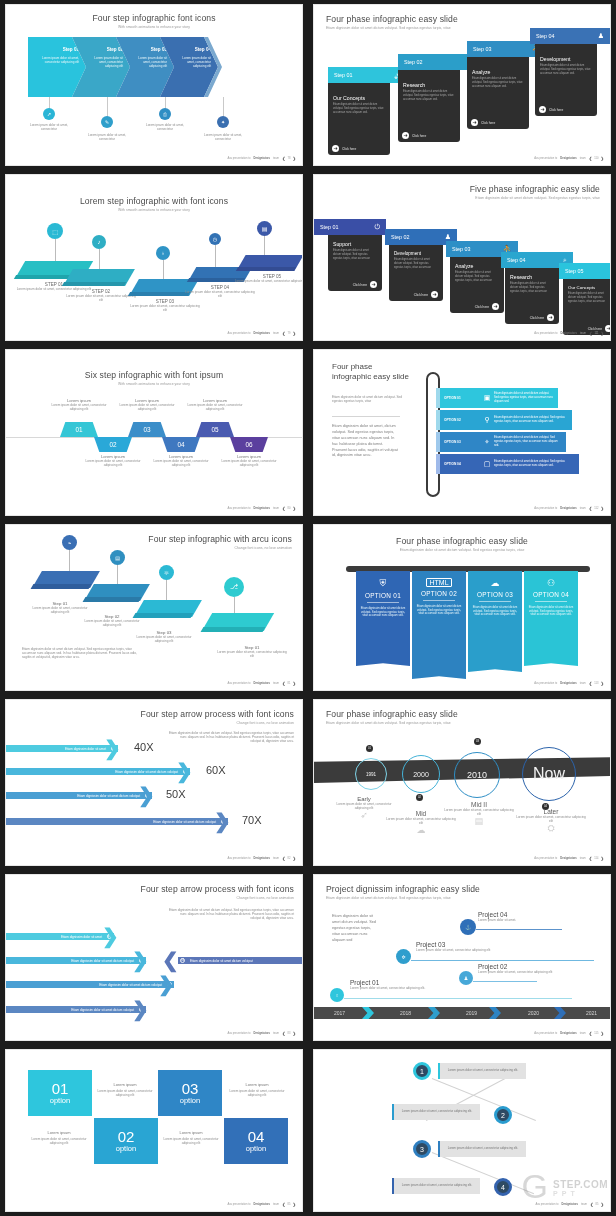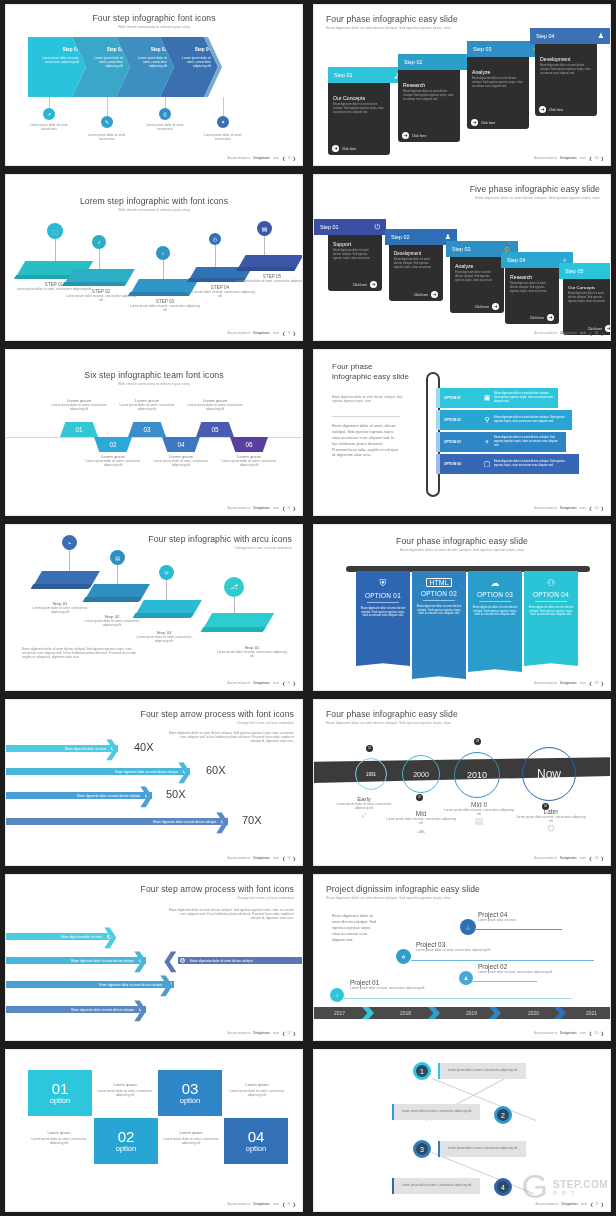--- a/index.html
+++ b/index.html
@@ -388,21 +388,21 @@
       <span class="ftxt">Ava presentation to </span>
       <span class="ftxt fb">Designtutors</span>
       <span class="ftxt">team</span>
       <span class="nav">❮<span class="pg">111</span>❯</span>
     </div>
   </div>
     </div>
 
   <div class="cell">
   <div class="slide">
-    <div class="ttl ctr" style="position:absolute;left:0;right:0;top:20px;">Six step infographic team font icons</div>
+    <div class="ttl ctr" style="position:absolute;left:0;right:0;top:20px;">Six step infographic with font ipsum</div>
     <div class="sub ctr" style="position:absolute;left:0;right:0;top:32px;">With smooth animations to enhance your story</div>
     <div class="hexline" style="top:87px"></div>
     <div class="hex" style="left:54px;top:72px;width:38px;height:15px;background:#35c6d6">
           <span>01</span>
         </div>
     <div class="hex dn" style="left:88px;top:87px;width:38px;height:15px;background:#2aa8d8">
           <span>02</span>
         </div>
     <div class="hex" style="left:122px;top:72px;width:38px;height:15px;background:#3b8ec9">
           <span>03</span>
@@ -662,21 +662,21 @@
         </div>
     <div style="position:absolute;left:130px;top:101px;width:70px">
       <div class="ctr" style="font-size:6.5px;color:#5a5a5a">Mid II</div>
       <div class="tiny ctr">Lorem ipsum dolor sit amet, consectetur adipiscing elit</div>
       <div class="ctr" style="font-size:9px;color:#cfcfcf">▤</div>
         </div>
 
     <div class="badge" style="left:228px;top:103px">
           <span>04</span>
         </div>
-    <div class="yr" style="left:208px;top:47px;width:54px;height:54px;border:1.8px solid #2b63ab;font-size:12px">
+    <div class="yr" style="left:208px;top:47px;width:54px;height:54px;border:1.8px solid #2b63ab;font-size:16px">
           <span>Now</span>
         </div>
     <div style="position:absolute;left:202px;top:108px;width:70px">
       <div class="ctr" style="font-size:6.5px;color:#5a5a5a">Later</div>
       <div class="tiny ctr">Lorem ipsum dolor sit amet, consectetur adipiscing elit</div>
       <div class="ctr" style="font-size:9px;color:#cfcfcf">⛭</div>
         </div>
 
     <div class="footer">
       <span class="ftxt">Ava presentation to </span>

